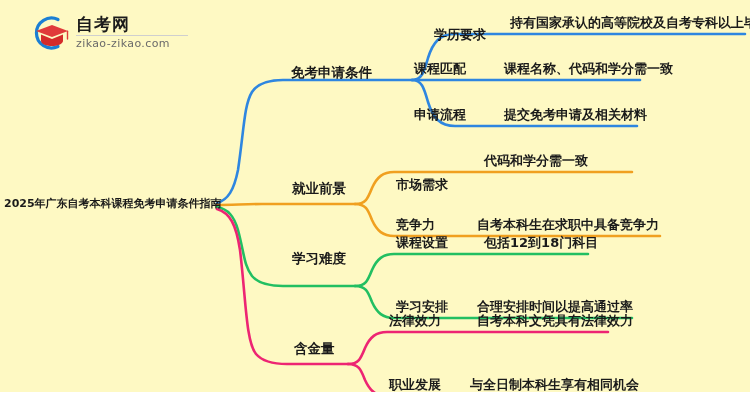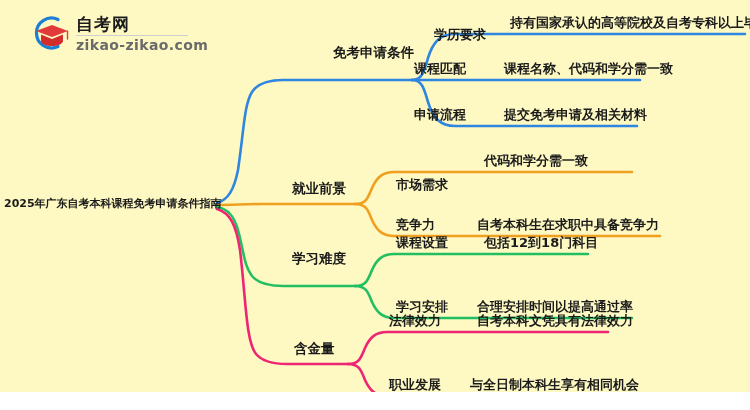--- a/index.html
+++ b/index.html
@@ -55,25 +55,24 @@
     left: 0px;
     top: 23px;
     width: 112px;
     height: 1px;
     background: #cfcfcf;
   }
   #logo-url {
     position: absolute;
     left: 0px;
     top: 25px;
-    font-size: 14px;
+    font-size: 11px;
     color: #6a6a6a;
     letter-spacing: 0.4px;
     white-space: nowrap;
-    font-weight: bold;
   }
 
   
   #wires {
     position: absolute;
     left: 0;
     top: 0;
     width: 750px;
     height: 410px;
   }
@@ -134,21 +133,21 @@
     <path d="M355,286 C366,286 368,280 372,270 C377,259 383,254 394,254 L588,254" fill="none" stroke="#22BF62" stroke-width="2.6" stroke-linecap="round"></path>
     <path d="M355,286 C366,286 368,292 372,302 C377,313 383,318 394,318 L632,318" fill="none" stroke="#22BF62" stroke-width="2.6" stroke-linecap="round"></path>
 
     <path d="M217,209 C230,213 236,224 240,250 C246,300 246,342 256,354 C262,361 272,364 287,364 L348,364" fill="none" stroke="#ED2573" stroke-width="2.6" stroke-linecap="round"></path>
     <path d="M348,364 C359,364 361,358 365,348 C370,337 376,332 387,332 L608,332" fill="none" stroke="#ED2573" stroke-width="2.6" stroke-linecap="round"></path>
     <path d="M348,364 C359,364 361,370 365,380 C370,391 376,396 387,396 L624,396" fill="none" stroke="#ED2573" stroke-width="2.6" stroke-linecap="round"></path>
   </svg>
 
   <div class="node root-node" style="left:4px; top:198px;">2025年广东自考本科课程免考申请条件指南</div>
 
-  <div class="node branch-node" style="left:291px; top:46px;margin-left:42px;">免考申请条件</div>
+  <div class="node branch-node" style="left:291px; top:66px;">免考申请条件</div>
   <div class="node branch-node" style="left:292px; top:182px;">就业前景</div>
   <div class="node branch-node" style="left:292px; top:252px;">学习难度</div>
   <div class="node branch-node" style="left:294px; top:342px;">含金量</div>
 
   <div class="node leaf-key" style="left:434px; top:16px;margin-top:12px;">学历要求</div>
   <div class="node leaf-key" style="left:414px; top:62px;">课程匹配</div>
   <div class="node leaf-key" style="left:414px; top:108px;">申请流程</div>
 
   <div class="node leaf-key" style="left:396px; top:154px;margin-top:24px;">市场需求</div>
   <div class="node leaf-key" style="left:396px; top:218px;">竞争力</div>

